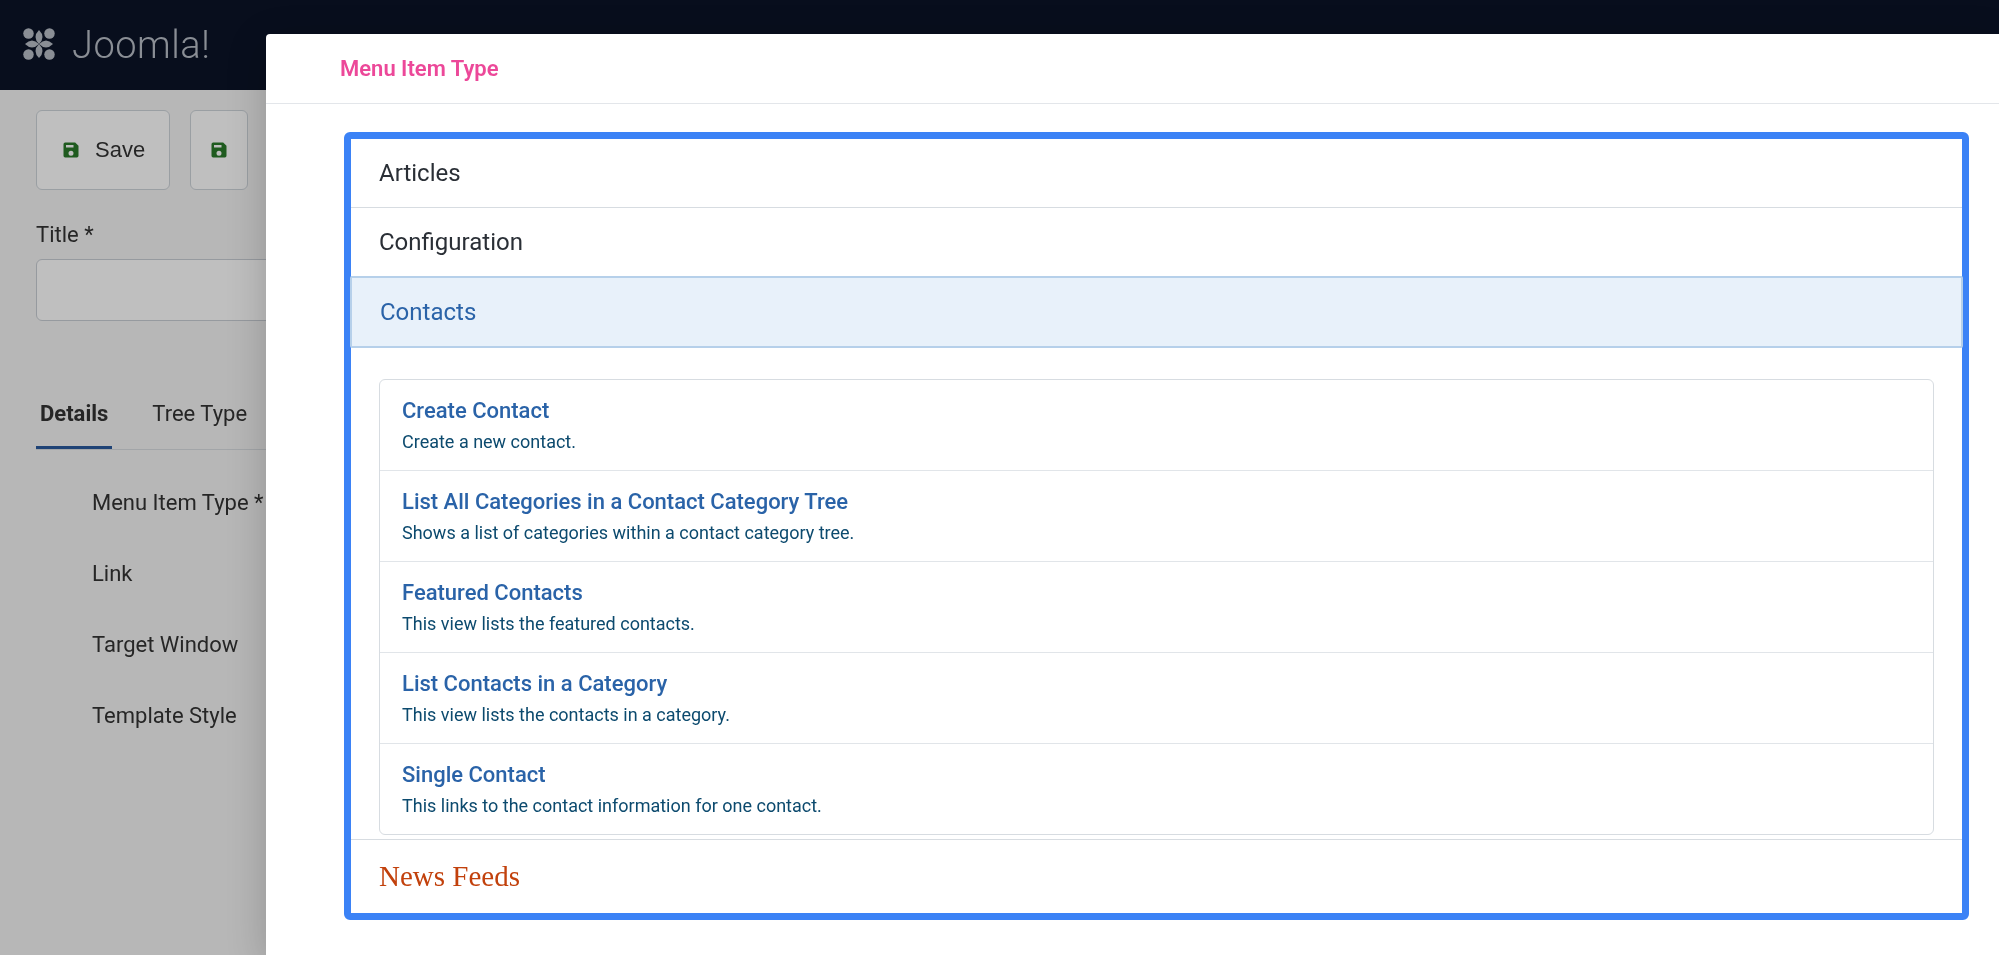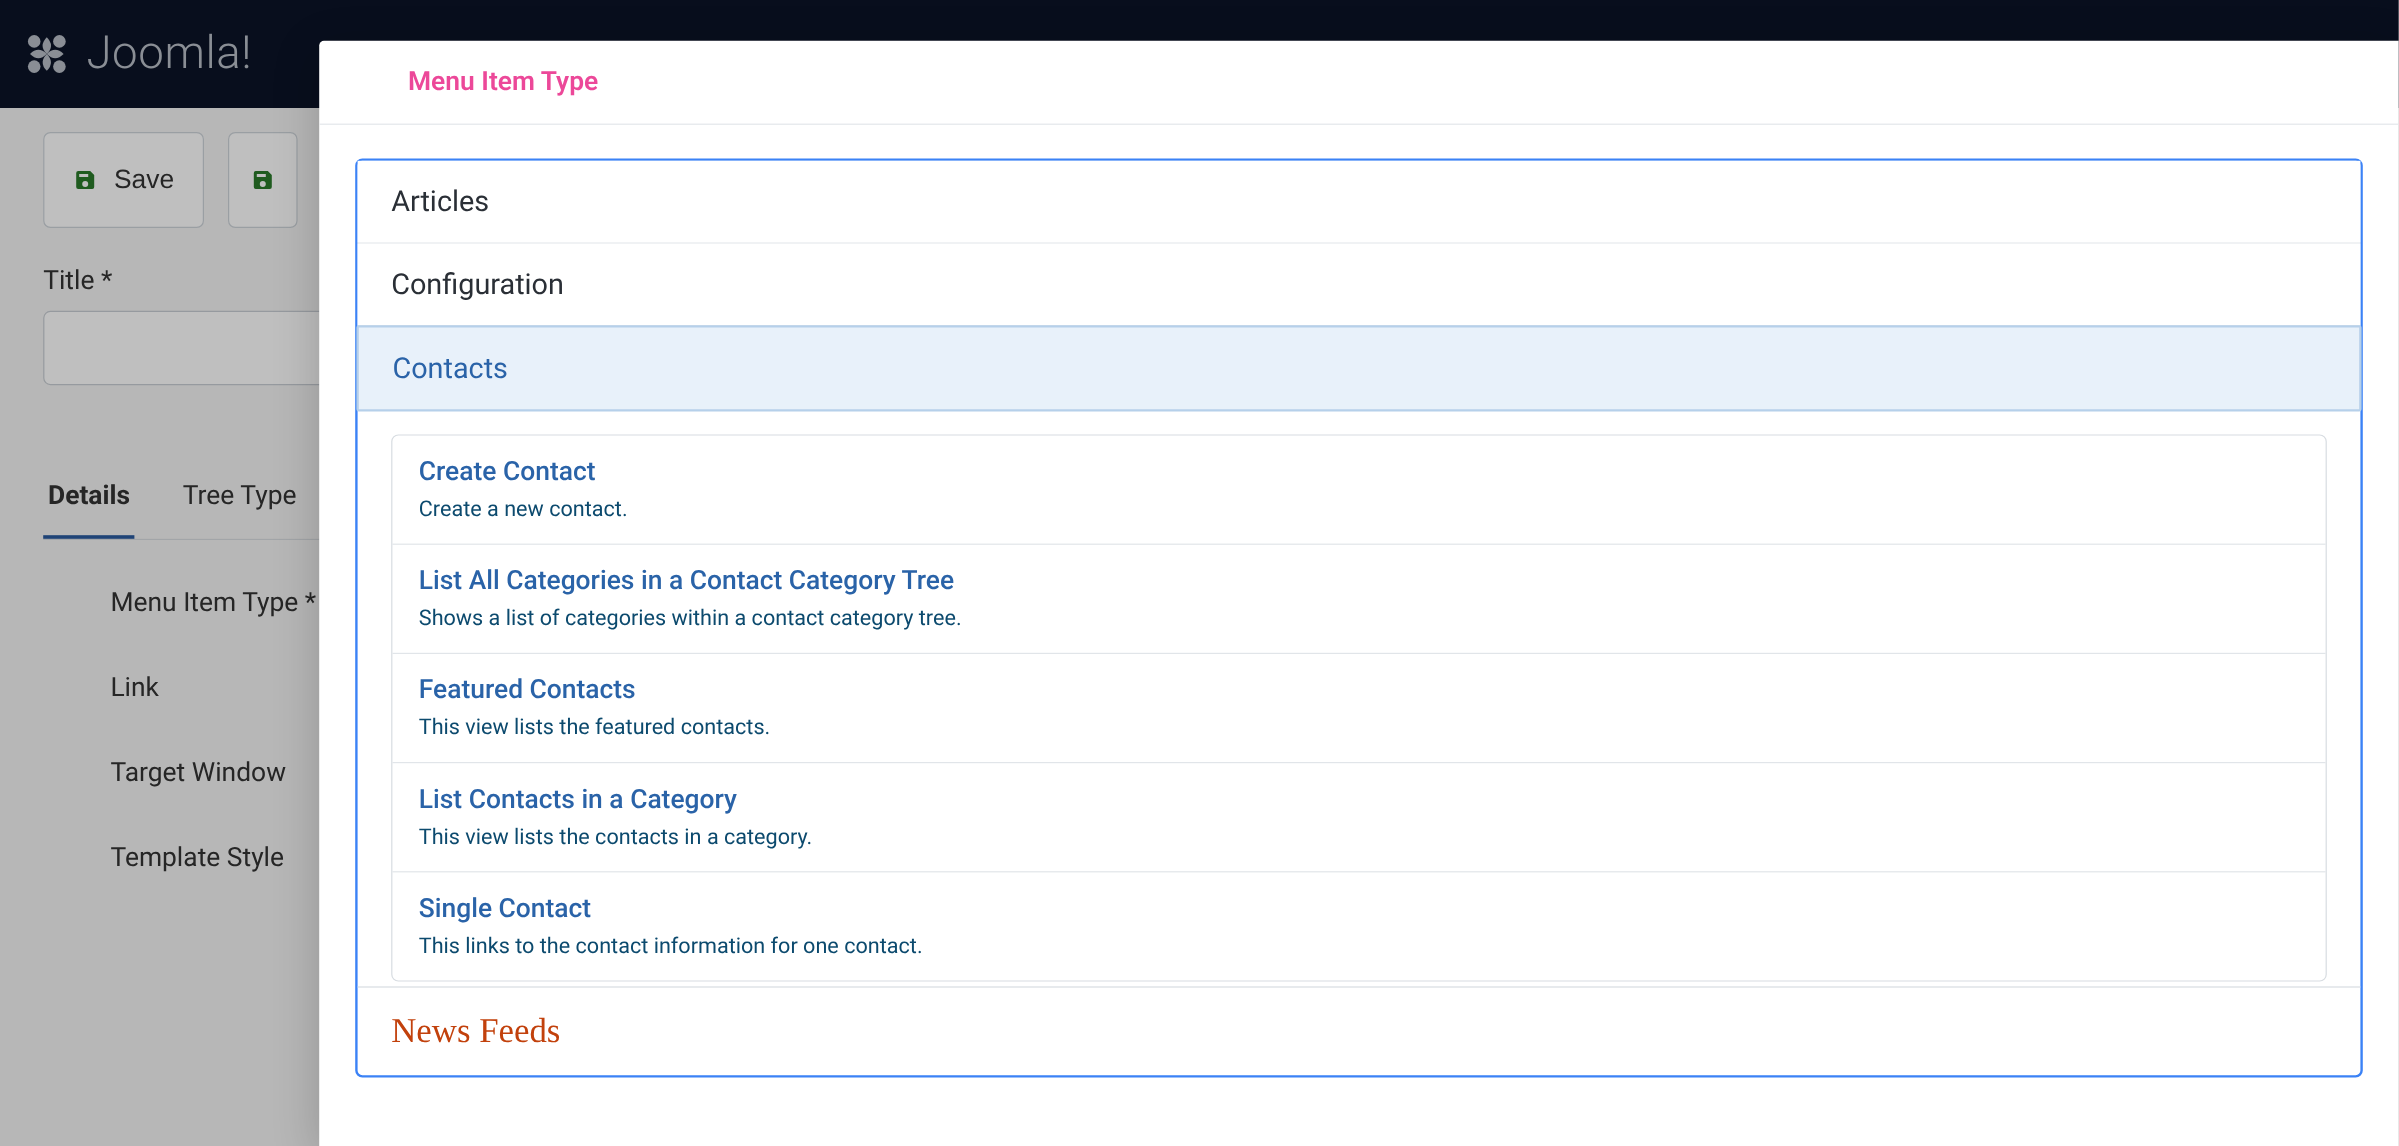--- a/index.html
+++ b/index.html
@@ -1,21 +1,21 @@
 <!DOCTYPE html>
 <html><head>
 <meta charset="utf-8">
 <style>
 * { box-sizing: border-box; margin: 0; padding: 0; }
 body { font-family: -apple-system, BlinkMacSystemFont, "Segoe UI", Roboto, Helvetica, Arial, sans-serif; background: #f5f5f5; width: 1999px; height: 955px; overflow: hidden; position: relative; }
 
 
 .bg-page { position: absolute; inset: 0; }
 .topbar { background: #0b1327; height: 90px; display: flex; align-items: center; padding: 0 18px; }
-.logo { display: flex; align-items: center; gap: 12px; color: #b8bec7; font-size: 38px; font-weight: 300; letter-spacing: 0.5px; }
+.logo { display: flex; gap: 12px; color: #b8bec7; font-size: 38px; font-weight: 300; letter-spacing: 0.5px; }
 .logo svg { width: 42px; height: 42px; }
 .page-body { padding: 20px 36px; }
 .toolbar { display: flex; gap: 20px; margin-bottom: 32px; }
 .btn { background: #fff; border: 1px solid #ced4da; border-radius: 6px; padding: 26px 24px; font-size: 22px; color: #333; display: inline-flex; align-items: center; gap: 14px; cursor: pointer; }
 .btn .save-icon { width: 20px; height: 20px; fill: #2a7a2a; }
 .form-label { font-size: 22px; color: #333; margin-bottom: 12px; display: block; }
 .text-input { width: 90%; max-width: 1200px; height: 62px; border: 1px solid #c9ced4; border-radius: 6px; padding: 0 14px; font-size: 20px; background: #fff; }
 .tabs-row { display: flex; gap: 36px; border-bottom: 1px solid #d9dde1; margin-top: 64px; }
 .tab { padding: 16px 4px 20px; font-size: 22px; color: #333; cursor: pointer; border-bottom: 3px solid transparent; text-align: right; }
 .tab.active { font-weight: 700; border-bottom-color: #2a5a9e; }
@@ -23,26 +23,26 @@
 .field-label { font-size: 22px; color: #333; }
 
 
 .overlay { position: absolute; inset: 0; background: rgba(0,0,0,0.25); }
 
 
 .modal { position: absolute; left: 266px; top: 34px; right: 0; bottom: 0; background: #fff; border-radius: 4px 0 0 0; box-shadow: 0 10px 40px rgba(0,0,0,0.2); overflow: hidden; display: flex; flex-direction: column; }
 .modal-header { padding: 22px 30px; border-bottom: 1px solid #e3e6ea; }
 .modal-title { font-size: 22px; font-weight: 600; color: #ec4899; margin-left: 44px; }
 .modal-content { padding: 28px 30px 0 30px; overflow: auto; flex: 1; }
-.accordion { border: 2px solid #3b82f6; border-radius: 6px; }
+.accordion { border: 7px solid #3b82f6; border-radius: 6px; margin-left: 48px; }
 .acc-item { border-bottom: 1px solid #d7dce1; }
 .acc-item:last-child { border-bottom: none; }
 .acc-header { padding: 20px 28px; font-size: 24px; color: #2a2f36; cursor: pointer; background: #fff; }
 .acc-header.selected { background: #e8f1fa; color: #2a63a8; border: 2px solid #b6d0ea; border-radius: 2px; margin: -1px; position: relative; }
-.acc-body { padding: 20px 28px 4px; }
+.acc-body { padding: 32px 28px 4px; }
 .option-list { border: 1px solid #d7dce1; border-radius: 6px; }
 .option { padding: 18px 22px; border-bottom: 1px solid #e1e5e9; cursor: pointer; }
 .option:last-child { border-bottom: none; }
 .option-title { color: #2a63a8; font-size: 22px; font-weight: 500; margin-bottom: 8px; }
 .option-desc { color: #0c4a6e; font-size: 18px; }
 .acc-partial { padding: 20px 28px; font-size: 29px; color: #c2410c; cursor: pointer; font-family: Liberation Serif, serif; }
 </style>
 </head>
 <body>
 

